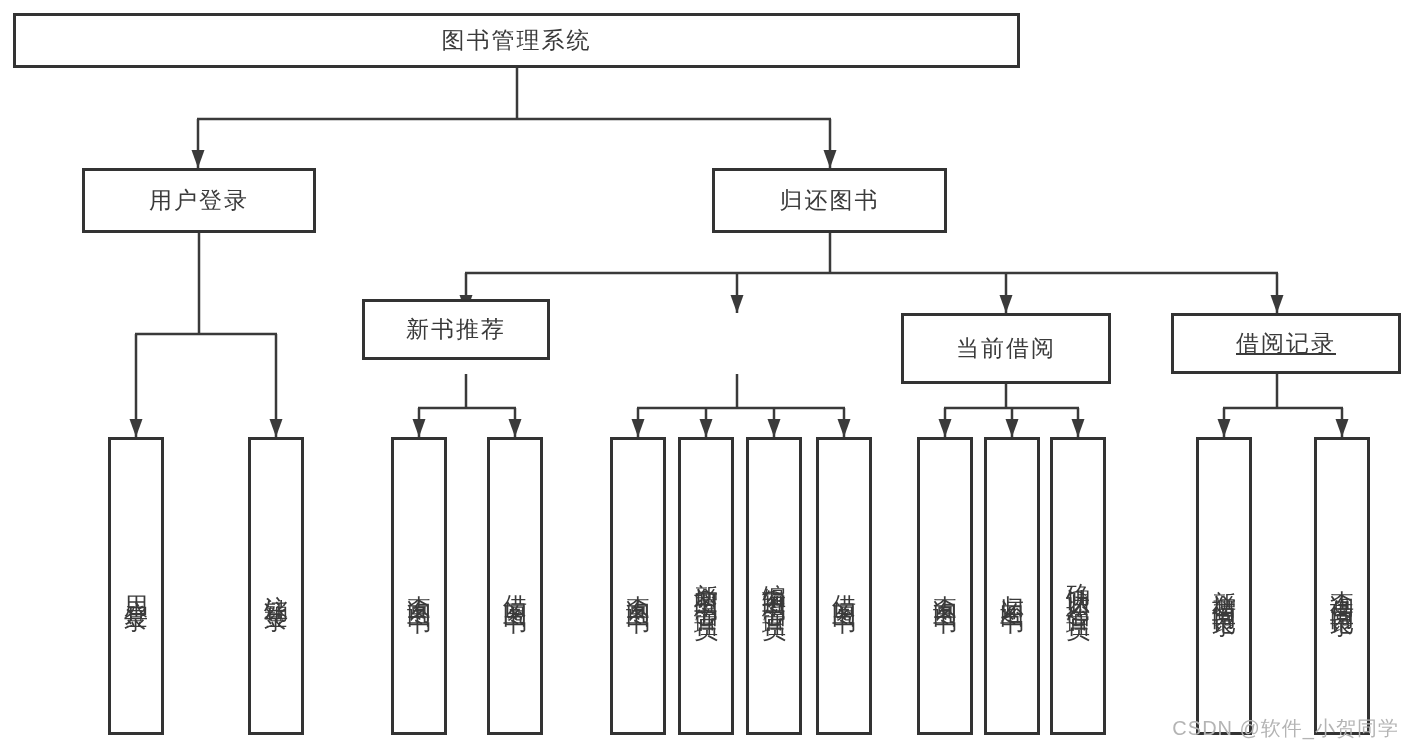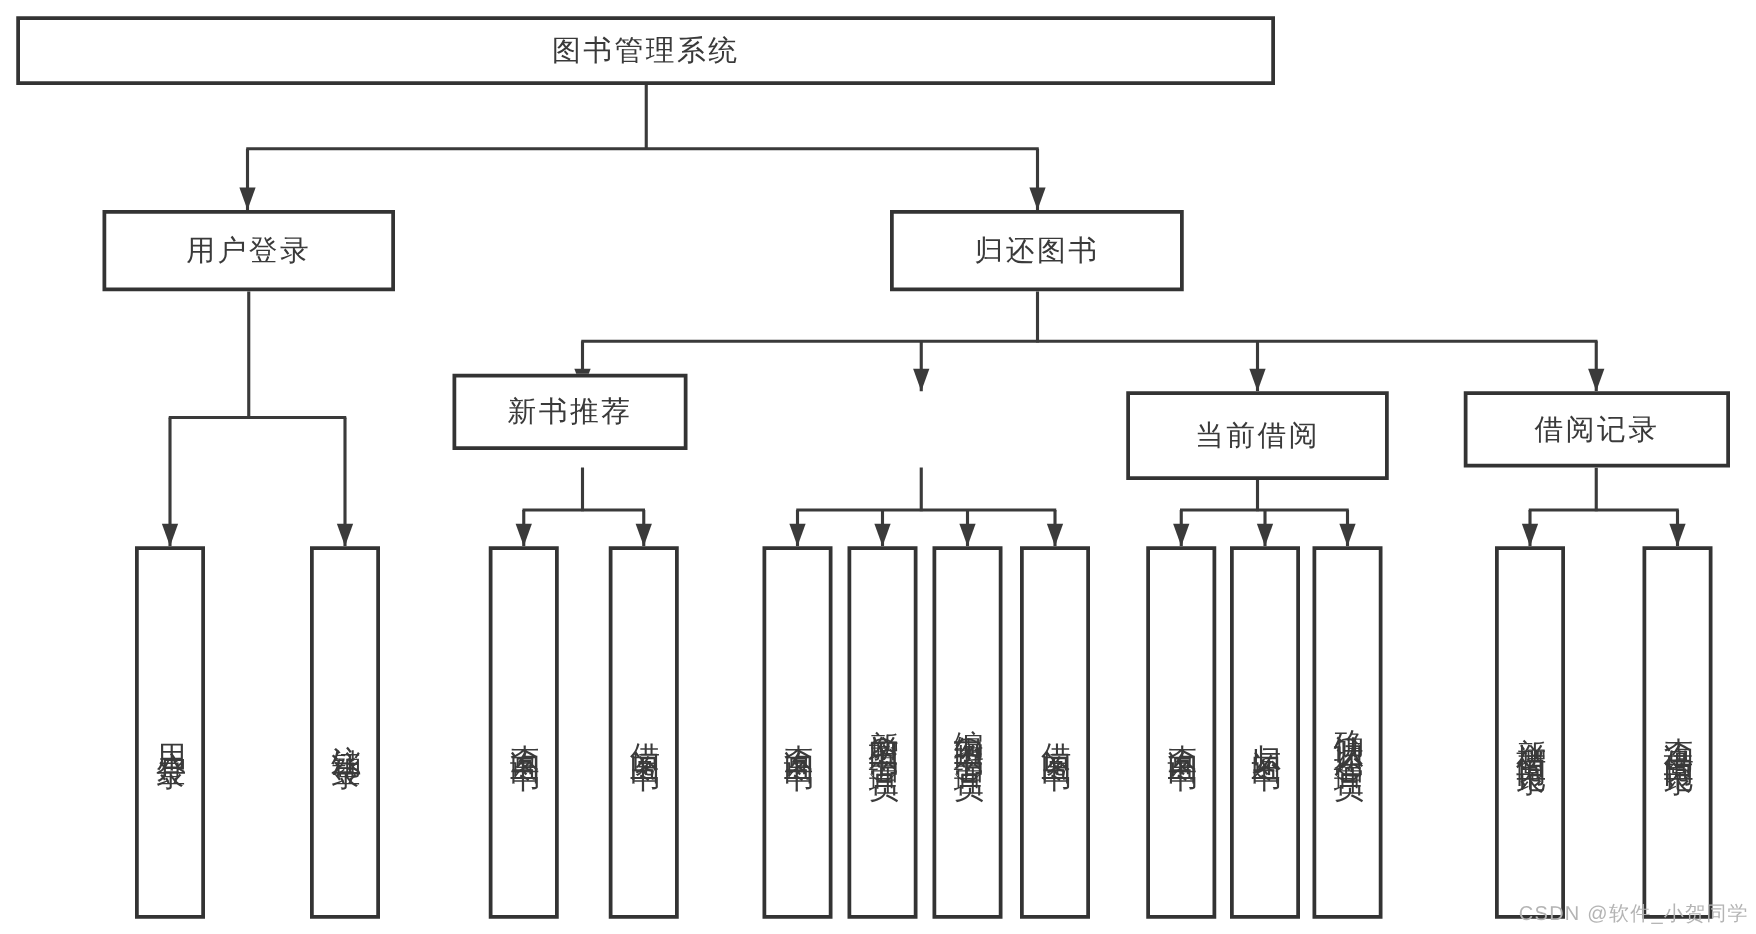--- a/index.html
+++ b/index.html
@@ -38,29 +38,29 @@
     letter-spacing:5px;
     width:56px;height:298px;top:437px;
   }
   
   .n-root{left:13px;top:13px;width:1007px;height:55px;}
   .n-login{left:82px;top:168px;width:234px;height:65px;}
   .n-mgmt{left:712px;top:168px;width:235px;height:65px;}
   .n-newbook{left:362px;top:299px;width:188px;height:61px;}
   .n-borrowmod{left:623px;top:313px;width:227px;height:61px;}
   .n-current{left:901px;top:313px;width:210px;height:71px;}
-  .n-records{left:1171px;top:313px;width:213px;height:61px;}
+  .n-records{left:1171px;top:313px;width:230px;height:61px;text-decoration:underline;}
   .v1{left:108px;}  .v2{left:248px;}
   .v3{left:391px;}  .v4{left:487px;}
   .v5{left:610px;}  .v6{left:678px;}  .v7{left:746px;}  .v8{left:816px;}
   .v9{left:917px;}  .v10{left:984px;} .v11{left:1050px;}
   .v12{left:1196px;}.v13{left:1314px;}
   .watermark{
     position:absolute;right:6px;bottom:5px;
-    font-size:16px;letter-spacing:1px;
+    font-size:20px;letter-spacing:1px;
     color:var(--wm);z-index:5;white-space:nowrap;
   }
 </style>
 </head>
 <body>
 
 <div class="stage">
 
   <svg class="connectors" viewBox="0 0 1405 747" xmlns="http://www.w3.org/2000/svg">
     <defs>

